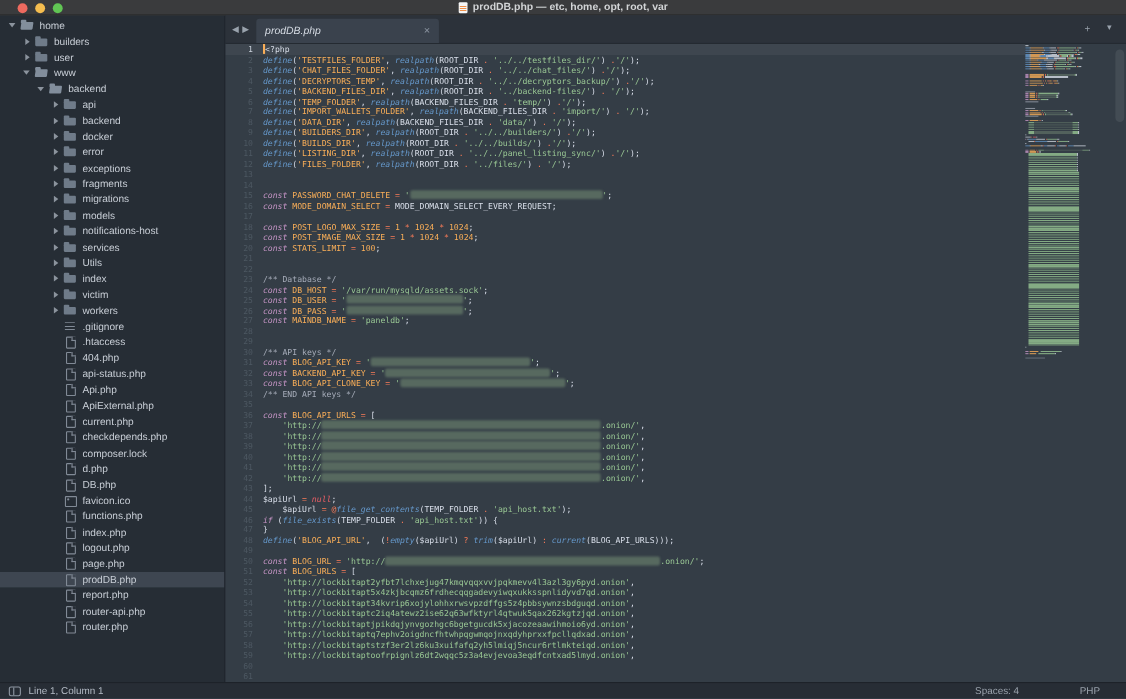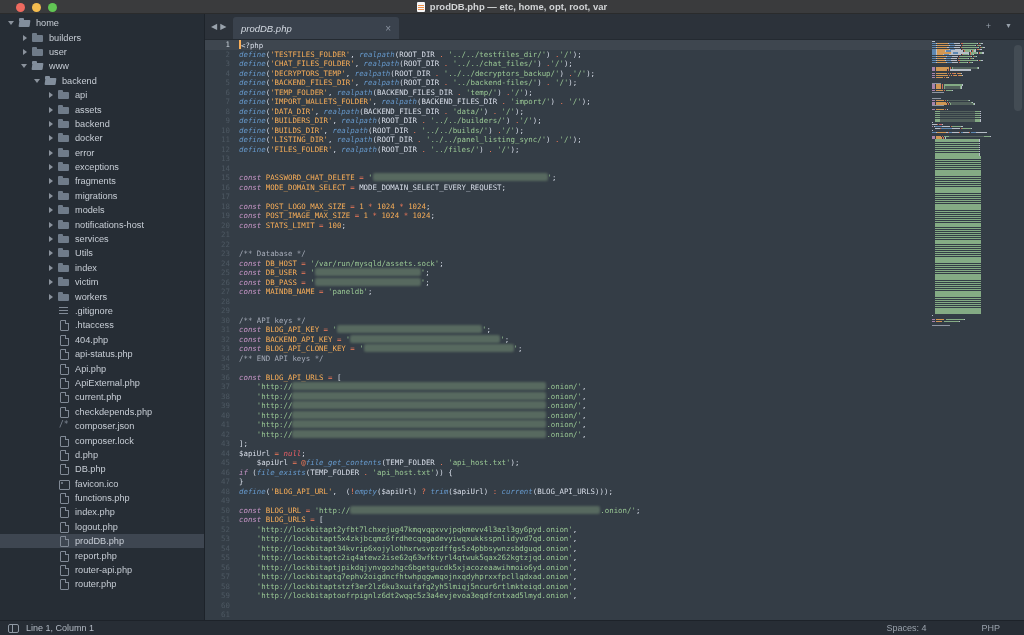--- a/index.html
+++ b/index.html
@@ -132,25 +132,20 @@
           <span>backend</span>
         </div>
         <div class="trow" style="padding-left: 47px;">
           <span class="tri closed"></span>
           <span class="ic ic-folder"></span>
           <span>api</span>
         </div>
         <div class="trow" style="padding-left: 47px;">
           <span class="tri closed"></span>
           <span class="ic ic-folder"></span>
-          <span>assets</span>
-        </div>
-        <div class="trow" style="padding-left: 47px;">
-          <span class="tri closed"></span>
-          <span class="ic ic-folder"></span>
           <span>backend</span>
         </div>
         <div class="trow" style="padding-left: 47px;">
           <span class="tri closed"></span>
           <span class="ic ic-folder"></span>
           <span>docker</span>
         </div>
         <div class="trow" style="padding-left: 47px;">
           <span class="tri closed"></span>
           <span class="ic ic-folder"></span>
@@ -241,25 +236,20 @@
           <span class="ic ic-file"></span>
           <span>current.php</span>
         </div>
         <div class="trow" style="padding-left: 47px;">
           <span class="tri"></span>
           <span class="ic ic-file"></span>
           <span>checkdepends.php</span>
         </div>
         <div class="trow" style="padding-left: 47px;">
           <span class="tri"></span>
-          <span class="ic ic-json"></span>
-          <span>composer.json</span>
-        </div>
-        <div class="trow" style="padding-left: 47px;">
-          <span class="tri"></span>
           <span class="ic ic-file"></span>
           <span>composer.lock</span>
         </div>
         <div class="trow" style="padding-left: 47px;">
           <span class="tri"></span>
           <span class="ic ic-file"></span>
           <span>d.php</span>
         </div>
         <div class="trow" style="padding-left: 47px;">
           <span class="tri"></span>
@@ -278,20 +268,25 @@
         </div>
         <div class="trow" style="padding-left: 47px;">
           <span class="tri"></span>
           <span class="ic ic-file"></span>
           <span>index.php</span>
         </div>
         <div class="trow" style="padding-left: 47px;">
           <span class="tri"></span>
           <span class="ic ic-file"></span>
           <span>logout.php</span>
+        </div>
+        <div class="trow" style="padding-left: 47px;">
+          <span class="tri"></span>
+          <span class="ic ic-file"></span>
+          <span>page.php</span>
         </div>
         <div class="trow sel" style="padding-left: 47px;">
           <span class="tri"></span>
           <span class="ic ic-file"></span>
           <span>prodDB.php</span>
         </div>
         <div class="trow" style="padding-left: 47px;">
           <span class="tri"></span>
           <span class="ic ic-file"></span>
           <span>report.php</span>

